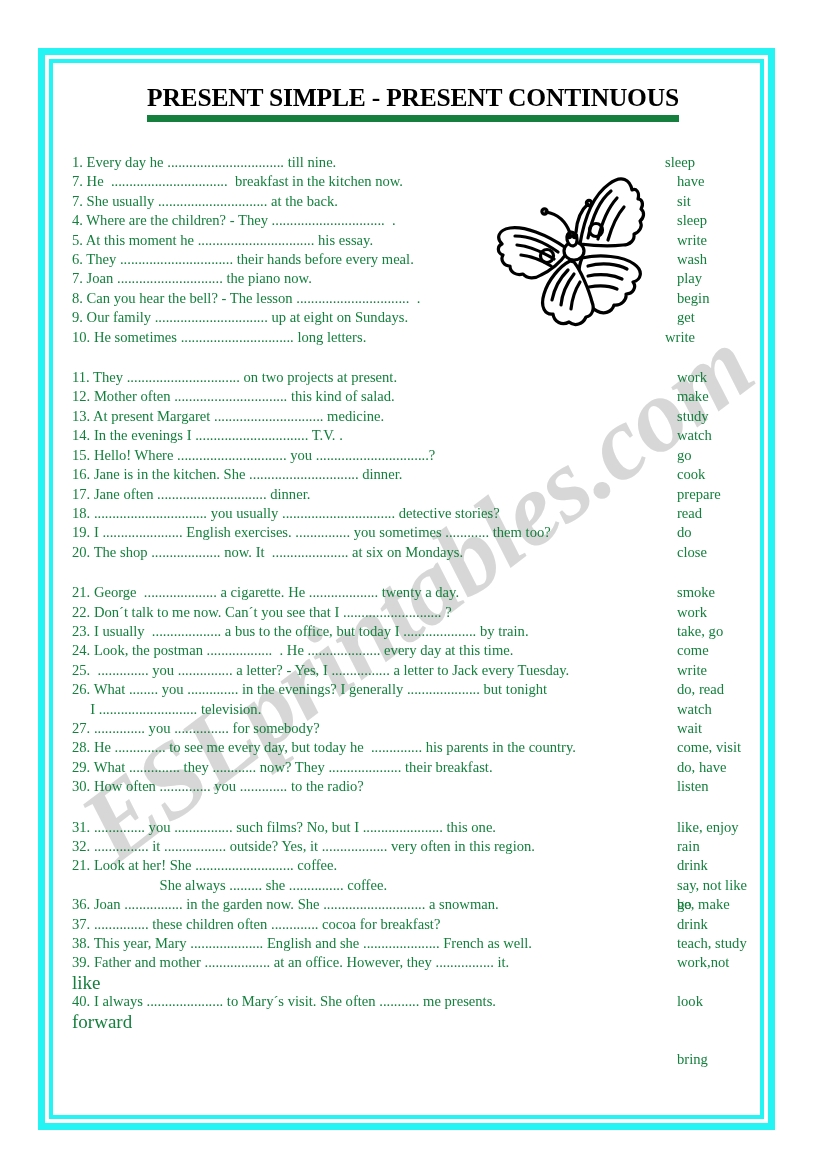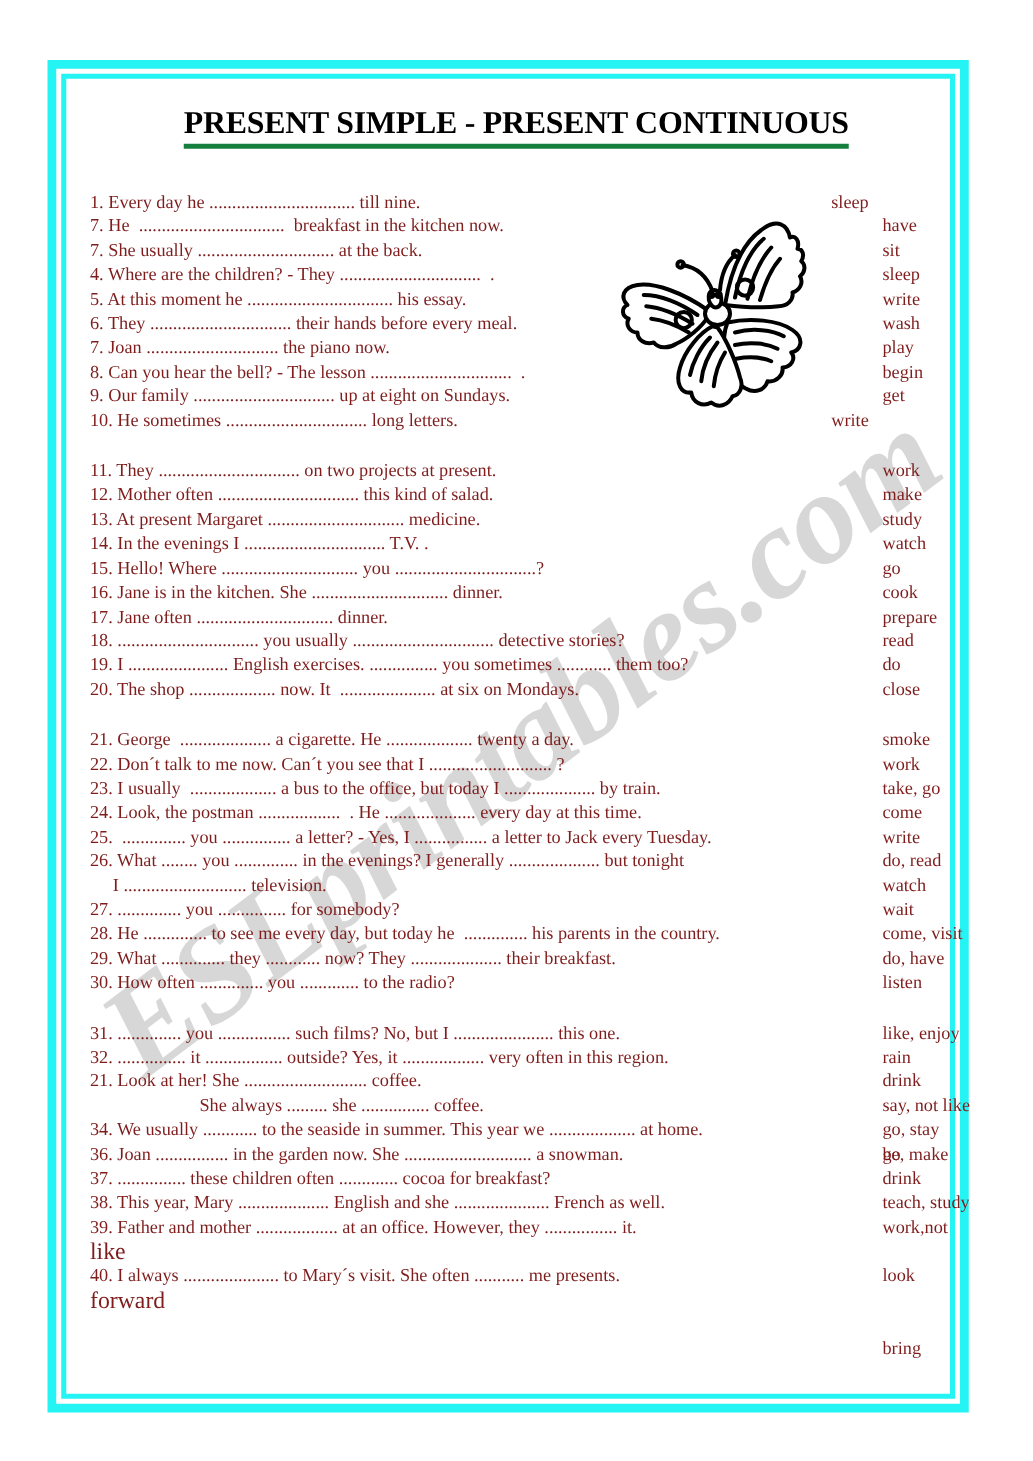--- a/index.html
+++ b/index.html
@@ -83,40 +83,40 @@
     left: 0;
     top: 83px;
     width: 826px;
     text-align: center;
     font-size: 25.5px;
     font-weight: bold;
     letter-spacing: -0.2px;
     color: #000;
   }
   #title span {
-    border-bottom: 4px solid #15803d;
+    border-bottom: 7px solid #15803d;
     padding-bottom: 3px;
   }
 
   .exercise-area {
     position: absolute;
     left: 72px;
     top: 153px;
     width: 672px;
   }
 
   .block {
     margin-bottom: 21px;
   }
   .row {
     display: flex;
     align-items: baseline;
     font-size: 14.6px;
     line-height: 19.4px;
-    color: #7f1d1d;
+    color: #15803d;
     white-space: pre;
   }
   .q {
     flex: 0 0 auto;
     max-width: 585px;
   }
   .verb {
     position: absolute;
     left: 593px;
     font-size: 14.6px;
@@ -125,21 +125,21 @@
   }
   .rowwrap {
     position: relative;
   }
   .cont {
     font-size: 14.6px;
     line-height: 19.4px;
     white-space: pre;
   }
   .verb-indent {
-    left: 634px;
+    left: 605px;
   }
   .overflow-word {
     font-size: 19px;
     line-height: 19.4px;
     white-space: pre;
   }
   .spacer-row {
     height: 19.4px;
   }
 
@@ -241,21 +241,20 @@
         <div class="rowwrap row"><span class="q">27. .............. you ............... for somebody?</span><span class="verb verb-indent">wait</span></div>
         <div class="rowwrap row"><span class="q">28. He .............. to see me every day, but today he  .............. his parents in the country.</span><span class="verb verb-indent">come, visit</span></div>
         <div class="rowwrap row"><span class="q">29. What .............. they ............ now? They .................... their breakfast.</span><span class="verb verb-indent">do, have</span></div>
         <div class="rowwrap row"><span class="q">30. How often .............. you ............. to the radio?</span><span class="verb verb-indent">listen</span></div>
       </div>
       <div class="block">
         <div class="rowwrap row"><span class="q">31. .............. you ................ such films? No, but I ...................... this one.</span><span class="verb verb-indent">like, enjoy</span></div>
         <div class="rowwrap row"><span class="q">32. ............... it ................. outside? Yes, it .................. very often in this region.</span><span class="verb verb-indent">rain</span></div>
         <div class="rowwrap row"><span class="q">21. Look at her! She ........................... coffee.</span><span class="verb verb-indent">drink</span></div>
         <div class="rowwrap row"><span class="cont q">                        She always ......... she ............... coffee.</span><span class="verb verb-indent">say, not like</span></div>
-        <div class="rowwrap row"><span class="q">34. We usually ............ to the seaside in summer. This year we ................... at home.</span><span class="verb verb-indent">go, stay</span></div>
         <div class="rowwrap row"><span class="verb verb-indent">go</span></div>
         <div class="rowwrap row"><span class="q">36. Joan ................ in the garden now. She ............................ a snowman.</span><span class="verb verb-indent">be, make</span></div>
         <div class="rowwrap row"><span class="q">37. ............... these children often ............. cocoa for breakfast?</span><span class="verb verb-indent">drink</span></div>
         <div class="rowwrap row"><span class="q">38. This year, Mary .................... English and she ..................... French as well.</span><span class="verb verb-indent">teach, study</span></div>
         <div class="rowwrap row"><span class="q">39. Father and mother .................. at an office. However, they ................ it.</span><span class="verb verb-indent">work,not</span></div>
         <div class="rowwrap row"><span class="overflow-word q">like</span></div>
         <div class="rowwrap row"><span class="q">40. I always ..................... to Mary´s visit. She often ........... me presents.</span><span class="verb verb-indent">look</span></div>
         <div class="rowwrap row"><span class="overflow-word q">forward</span></div>
         <div class="rowwrap row spacer-row"><span class="q"></span></div>
         <div class="rowwrap row spacer-row"><span class="q"></span><span class="verb verb-indent">bring</span></div>

